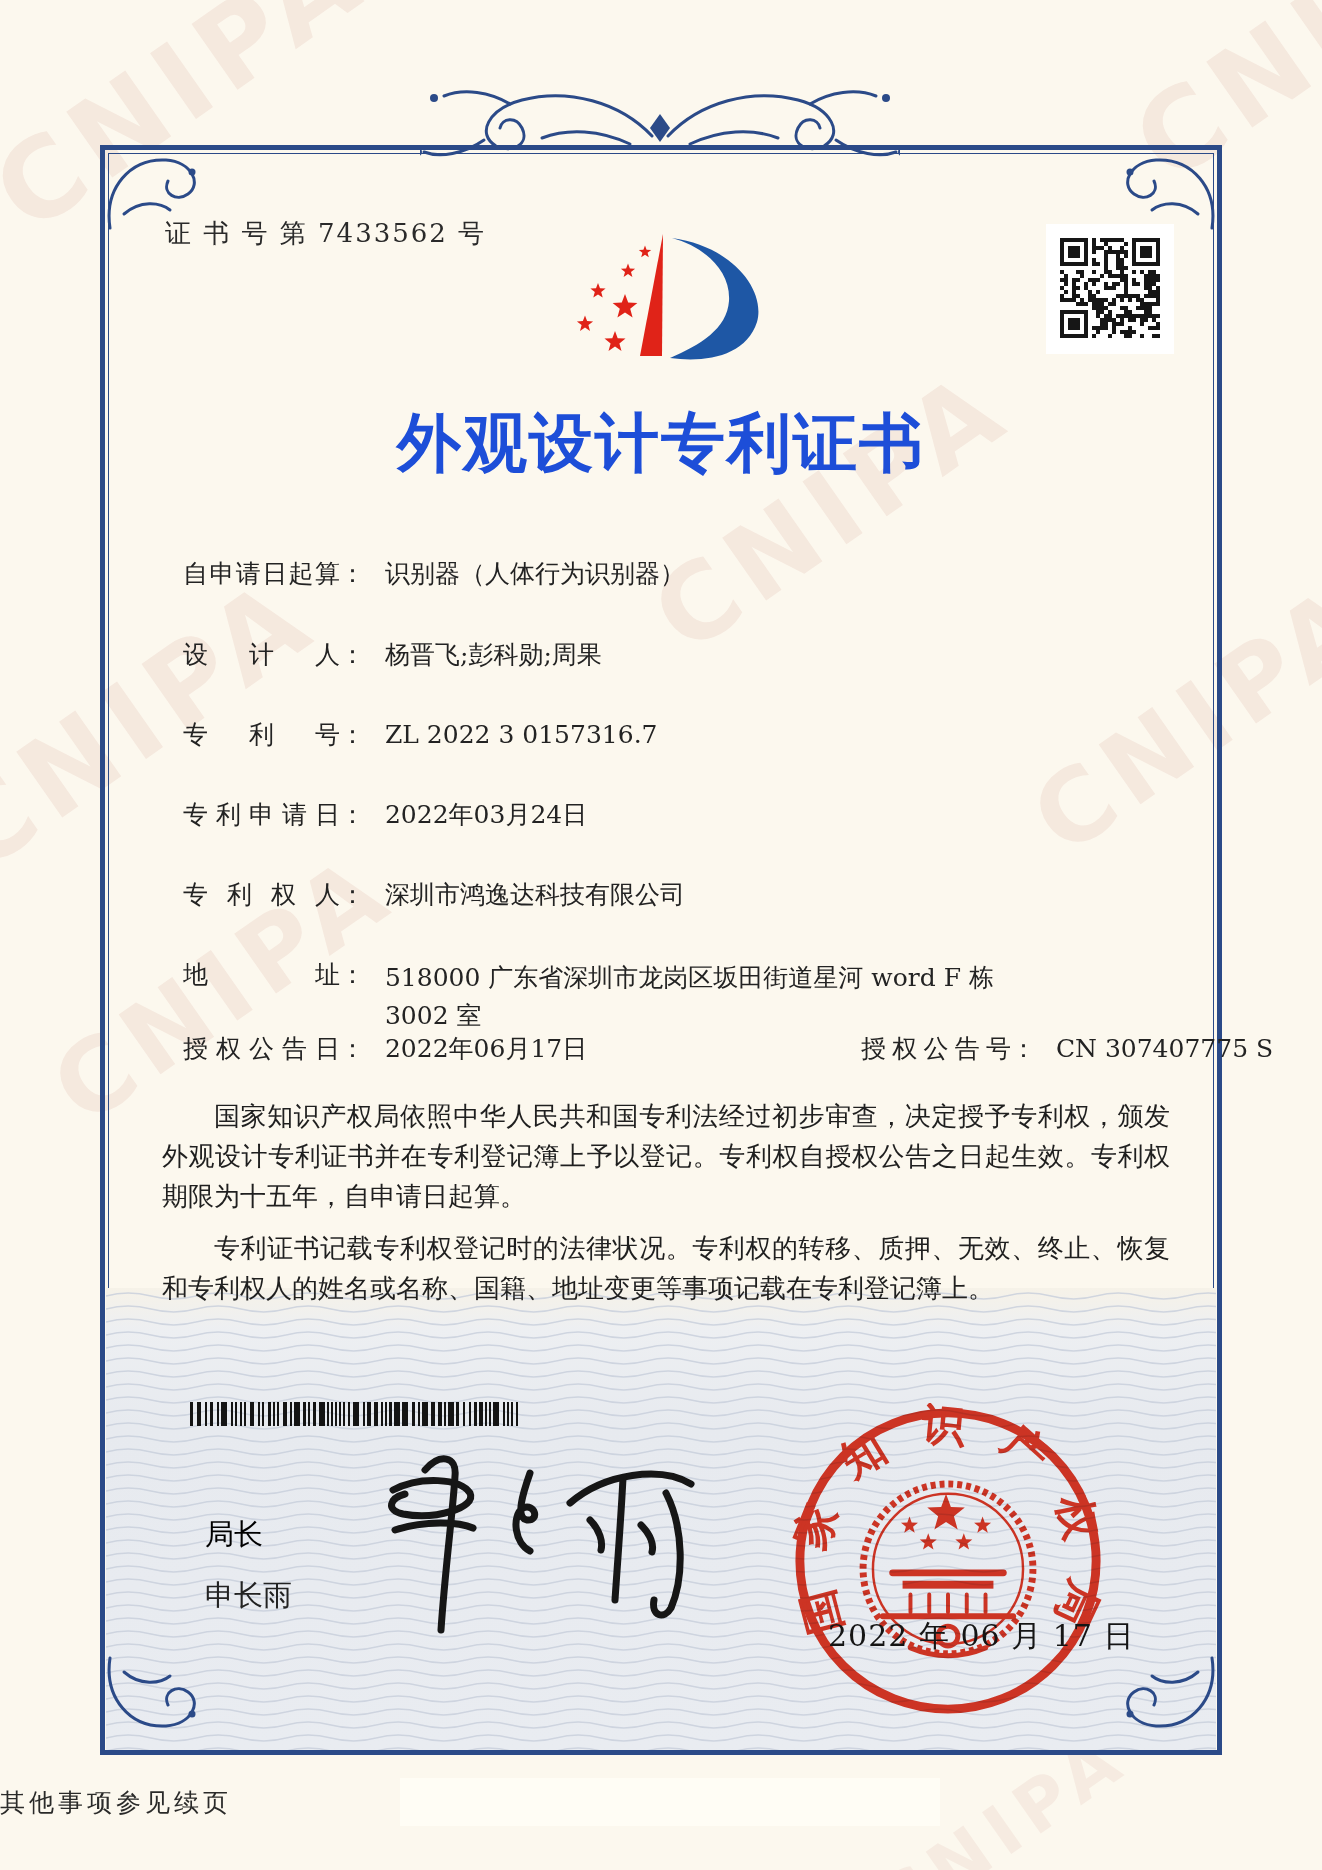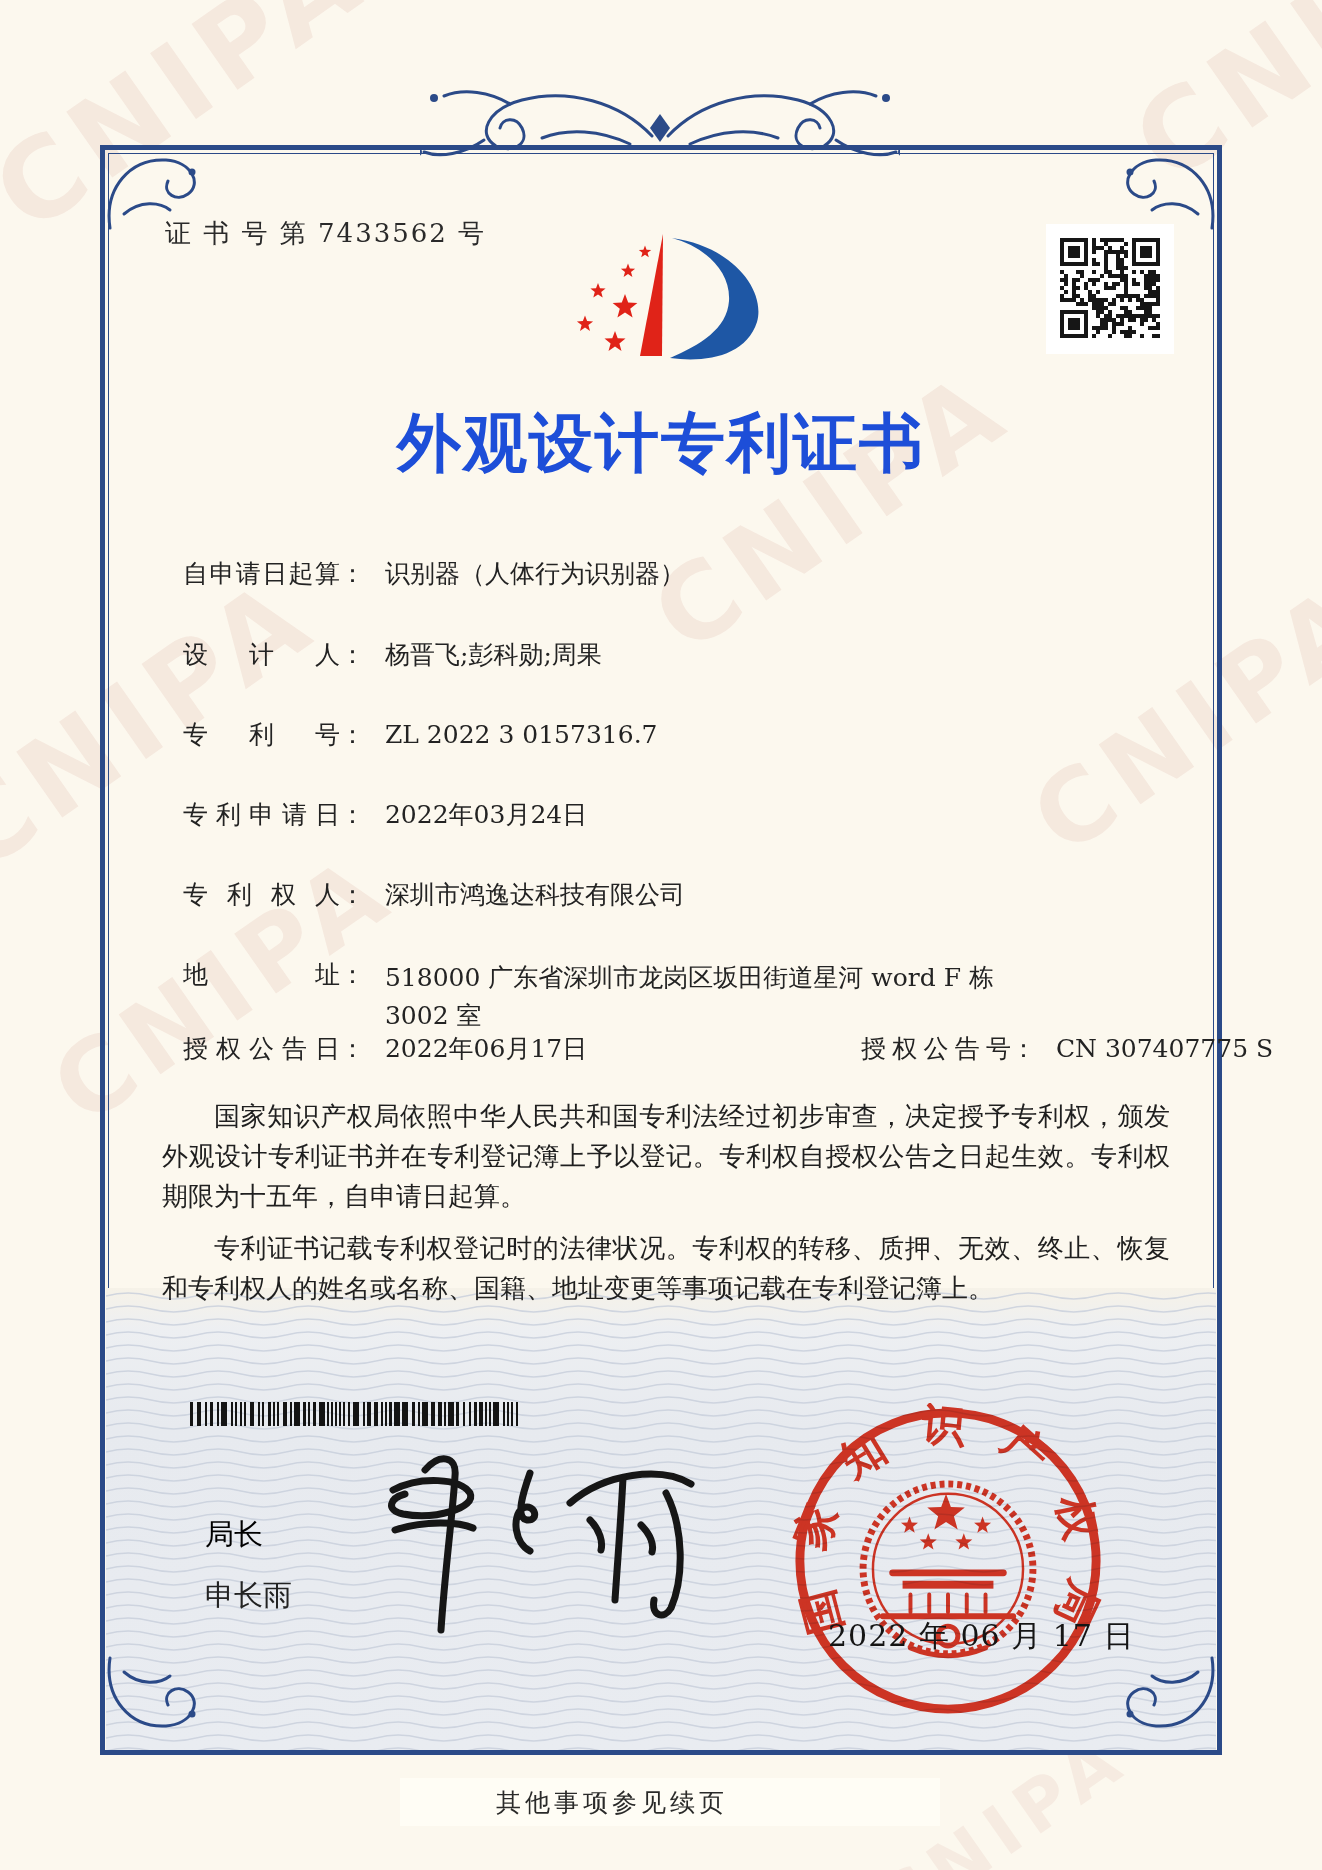--- a/index.html
+++ b/index.html
@@ -40,22 +40,22 @@
              font-size:29px;color:#000000;z-index:2;}
   .sig-name{position:absolute;left:205px;top:1576px;font-family:"DejaVu Sans","Liberation Sans",sans-serif;
             font-size:29px;color:#222;z-index:2;}
   .sig-script{position:absolute;left:365px;top:1448px;z-index:2;}
   .seal{position:absolute;left:790px;top:1403px;z-index:3;opacity:0.94;mix-blend-mode:multiply;}
   .seal-date{position:absolute;left:828px;top:1616px;width:260px;font-size:30px;letter-spacing:1px;
              color:#151515;z-index:4;white-space:nowrap;}
   .pageinfo{position:absolute;left:0;top:1710px;width:1322px;text-align:center;font-size:23px;
             letter-spacing:3px;color:#30302f;z-index:2;}
   .contband{position:absolute;left:400px;top:1778px;width:540px;height:48px;background:#fffdf5;z-index:1;}
-  .continuation{position:absolute;left:0;top:1786px;width:1168px;text-align:center;font-size:25px;
-                letter-spacing:4px;color:#2a2a29;z-index:2;padding-left:28px;}
+  .continuation{position:absolute;left:0;top:1786px;width:1168px;text-align:left;font-size:25px;
+                letter-spacing:4px;color:#2a2a29;z-index:2;}
 </style>
 </head>
 <body>
 
 <div class="page">
 
   <span class="wm" style="left:-30px;top:20px;font-size:110px;">CNIPA</span>
   <span class="wm" style="left:1110px;top:-30px;font-size:110px;">CNIPA</span>
   <span class="wm" style="left:630px;top:450px;font-size:105px;">CNIPA</span>
   <span class="wm" style="left:-80px;top:660px;font-size:110px;">CNIPA</span>

